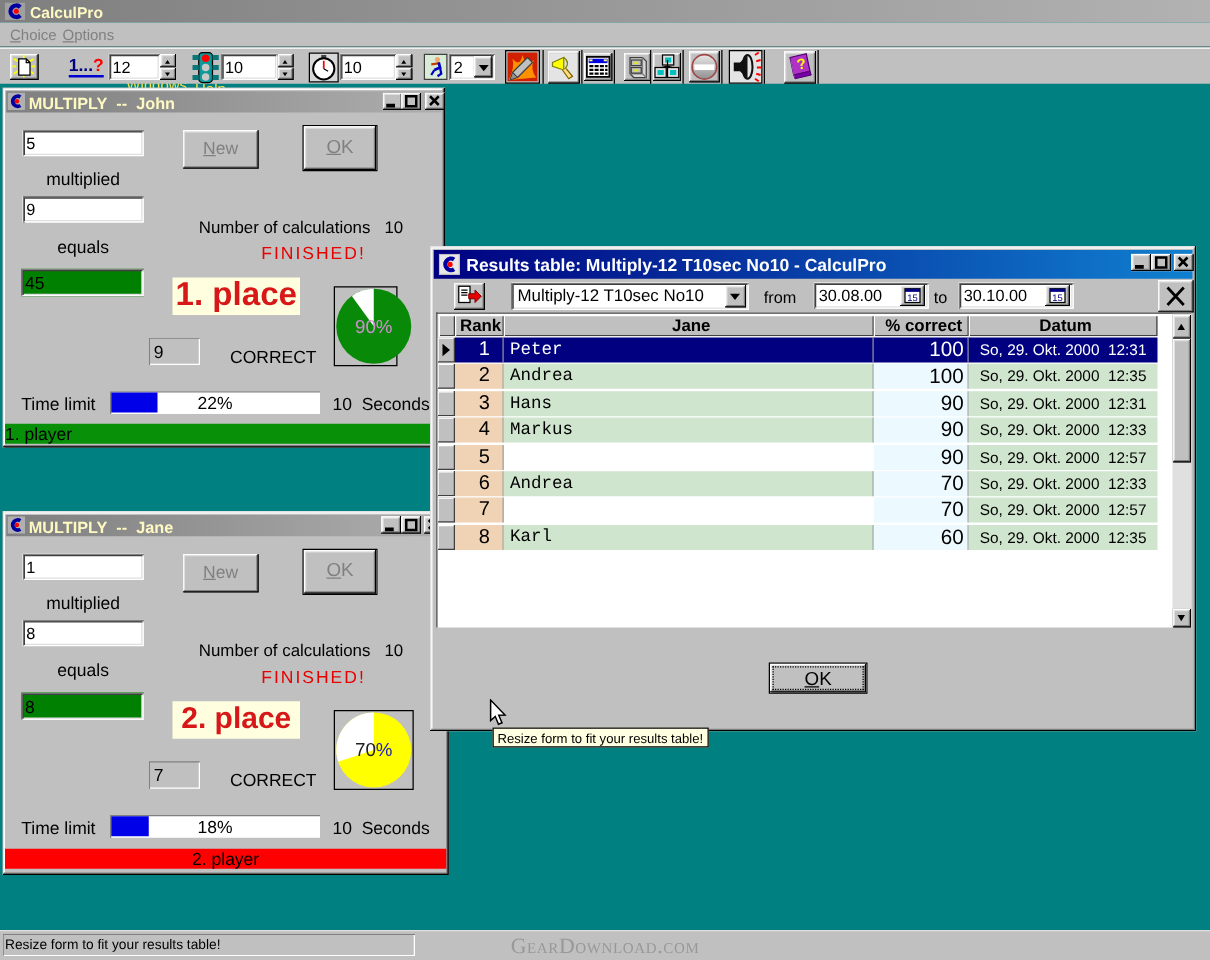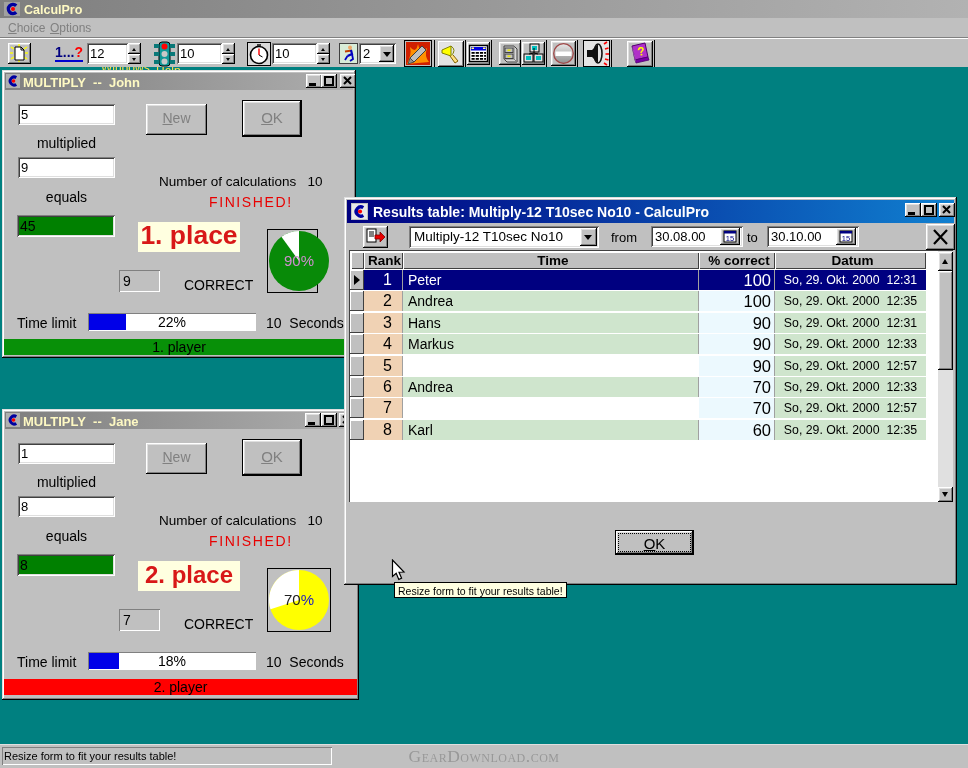--- a/index.html
+++ b/index.html
@@ -16,21 +16,21 @@
   box-shadow: inset -1px -1px 0 #000, inset 1px 1px 0 #fff, inset -2px -2px 0 #808080, inset 2px 2px 0 #dfdfdf; }
 .spin-u::after { content:""; position:absolute; left:3.5px; top:4.5px; border-left:2.8px solid transparent; border-right:2.8px solid transparent; border-bottom:3.2px solid #000; }
 .spin-d::after { content:""; position:absolute; left:3.5px; top:3.5px; border-left:2.8px solid transparent; border-right:2.8px solid transparent; border-top:3.2px solid #000; }
 .arr-d { width:0; height:0; border-left:4px solid transparent; border-right:4px solid transparent; border-top:5px solid #000; z-index:2; }
 .lbl { position:absolute; font-size:14px; white-space:nowrap; }
 .hdr { height:17px; background:#c0c0c0; font-weight:bold; font-size:13.5px; line-height:17px;
   box-shadow: inset 1px 1px 0 #fff, inset -1px -1px 0 #404040; text-align: center; }
 .r { position:absolute; height:20px; line-height:20px; white-space:nowrap; }
 .csel { left:0; width:14px; background:#c0c0c0; box-shadow: inset -1px -1px 0 #404040, inset 1px 1px 0 #fff; }
 .crank { left:14px; width:39px; background:#f0d2b4; text-align:right; padding-right:10px; font-size:16px; border-right:1px solid #a0a0a0; }
-.cname { left:53px; width:296px; background:#cfe5cd; padding-left:5px; font-size:14px; border-right:1px solid #a0a0a0; }
+.cname { left:53px; width:296px; background:#cfe5cd; padding-left:5px; font-size:14px; border-right:1px solid #a0a0a0;font-family:Liberation Mono, monospace; }
 .cpct { left:349px; width:76px; background:#ecf9fe; text-align:right; padding-right:3px; font-size:16.5px; border-right:1px solid #a0a0a0; }
 .cdat { left:425px; width:151px; background:#cfe5cd; text-align:center; font-size:12.3px; }
 .selr .crank,.selr .cname,.selr .cpct,.selr .cdat { background:#000080; color:#fff; }
 </style>
 </head>
 <body>
 <div id="root">
 
 <div class="abs" style="left:0;top:0;width:968px;height:18px;background:linear-gradient(90deg,#7f7f7f,#b2b2b2);"></div>
 <div class="abs" style="left:4px;top:2px;width:17px;height:14px;">
@@ -259,21 +259,21 @@
 </svg>
 </div>
 <div class="abs sunk1" style="left:119px;top:270px;width:41px;height:22px;background:#c0c0c0;padding:3px 0 0 4px;font-size:14px;">9</div>
 <div class="lbl" style="left:184px;top:277px;">CORRECT</div>
 <div class="lbl" style="left:17px;top:315px;">Time limit</div>
 <div class="abs sunk1" style="left:88px;top:313px;width:168px;height:18px;background:#fff;">
  <div style="position:absolute;left:1px;top:1px;width:37px;height:16px;background:#0000e8;"></div>
  <div style="position:absolute;left:0;top:1px;width:168px;text-align:center;font-size:14px;">22%</div>
 </div>
 <div class="lbl" style="left:266px;top:315px;">10&nbsp; Seconds</div>
-<div class="abs" style="left:4px;top:339px;width:350px;height:16px;background:#089008;text-align:center;font-size:14px;line-height:16px;">1. player</div>
+<div class="abs" style="left:4px;top:339px;width:350px;height:16px;background:#089008;text-align:left;font-size:14px;line-height:16px;">1. player</div>
 
 <div id="jane" class="abs w-out" style="left:2px;top:409px;width:357px;height:291px;"></div>
 <div class="abs" style="left:5px;top:412px;width:351px;height:17px;background:linear-gradient(90deg,#7f7f7f,#aeaeae);"></div>
 <div class="abs" style="left:6px;top:413px;width:14px;height:14px;">
 <svg width="14" height="14" viewBox="0 0 14 14">
         <rect width="14" height="14" fill="#b0b0b0"></rect>
         <path d="M10.3 3.6 A4 4 0 1 0 10.3 10.4" fill="none" stroke="#0000a0" stroke-width="3"></path>
         <circle cx="7.5" cy="7" r="1.8" fill="#ff0000"></circle>
       </svg>
 </div>
@@ -372,21 +372,21 @@
  </div>
  <div class="abs b-out" style="left:582px;top:27px;width:29px;height:26px;">
   <svg width="29" height="26">
           <path d="M8 6 L21 20 M21 6 L8 20" stroke="#000" stroke-width="2.2"></path>
         </svg>
  </div>
 
  <div id="grid" class="abs" style="left:5px;top:53px;width:604px;height:252px;background:#fff;border-left:1px solid #404040;border-top:1px solid #404040;">
   <div class="abs hdr" style="left:1px;top:1px;width:13px;"></div>
   <div class="abs hdr" style="left:14px;top:1px;width:39px;padding-left:2px;">Rank</div>
-  <div class="abs hdr" style="left:53px;top:1px;width:296px;padding-left:4px;">Time</div>
+  <div class="abs hdr" style="left:53px;top:1px;width:296px;padding-left:4px;">Jane</div>
   <div class="abs hdr" style="left:349px;top:1px;width:76px;padding-left:4px;">% correct</div>
   <div class="abs hdr" style="left:425px;top:1px;width:151px;padding-left:4px;">Datum</div>
 
   <div class="selr">
    <div class="abs r csel" style="top:19px;"><svg width="14" height="20">
               <path d="M4 5 L10 10 L4 15 Z" fill="#000"></path>
             </svg></div>
    <div class="abs r crank" style="top:19px;">1</div>
    <div class="abs r cname" style="top:19px;">Peter</div>
    <div class="abs r cpct" style="top:19px;">100</div>

